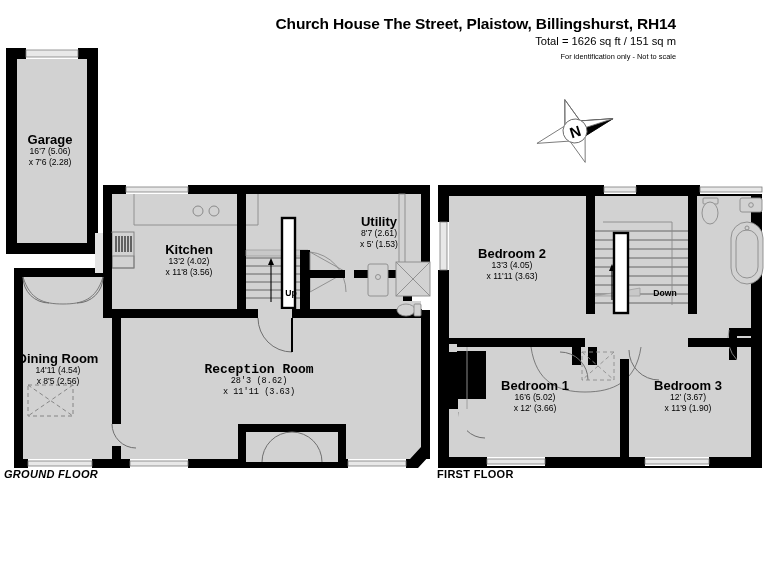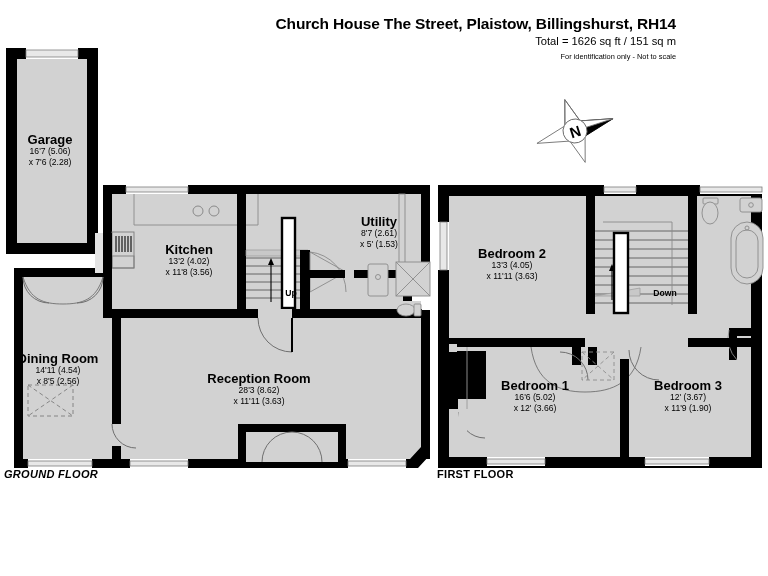--- a/index.html
+++ b/index.html
@@ -384,21 +384,21 @@
   <div class="room" id="room2" style="left:379px; top:216px;">
     <span class="rname">Utility</span>
     <span class="rdim">8'7 (2.61)</span>
     <span class="rdim">x 5' (1.53)</span>
   </div>
   <div class="room" id="room3" style="left:58px;  top:353px;">
     <span class="rname">Dining Room</span>
     <span class="rdim">14'11 (4.54)</span>
     <span class="rdim">x 8'5 (2.56)</span>
   </div>
-  <div class="room" id="room4" style="left:259px; top:373px;">
+  <div class="room" id="room4" style="left:259px; top:364px;font-family:Liberation Mono, monospace;">
     <span class="rname">Reception Room</span>
     <span class="rdim">28'3 (8.62)</span>
     <span class="rdim">x 11'11 (3.63)</span>
   </div>
   <div class="room" id="room5" style="left:512px; top:248px;">
     <span class="rname">Bedroom 2</span>
     <span class="rdim">13'3 (4.05)</span>
     <span class="rdim">x 11'11 (3.63)</span>
   </div>
   <div class="room" id="room6" style="left:535px; top:380px;">

